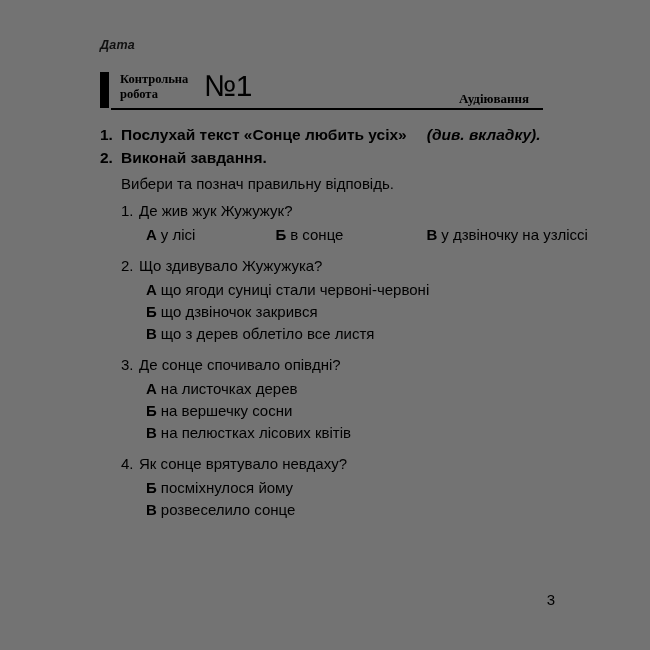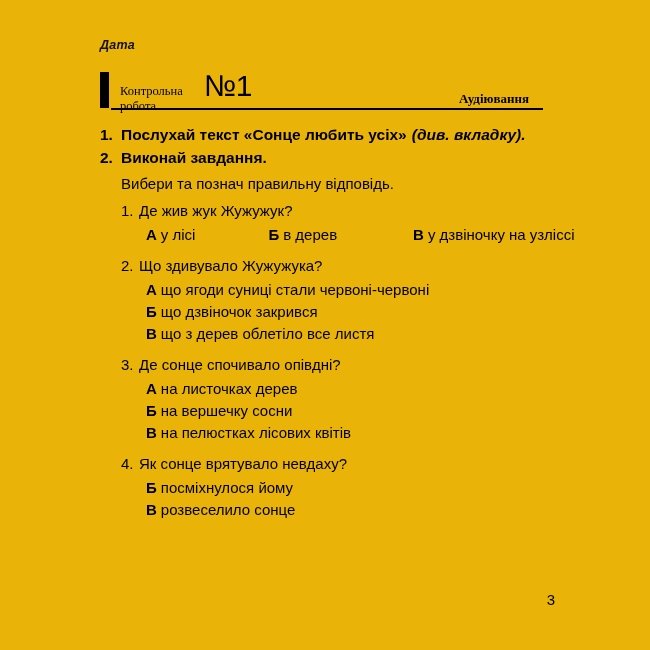--- a/index.html
+++ b/index.html
@@ -13,21 +13,21 @@
     overflow: hidden;
     font-family: "Liberation Sans", sans-serif;
     color: #000000;
     -webkit-font-smoothing: antialiased;
   }
 
   .page {
     position: relative;
     width: 650px;
     height: 650px;
-    background: #eab308;
+    background: #737373;
   }
 
   
   .date-label {
     position: absolute;
     left: 100px;
     top: 38px;
     font-family: "Liberation Sans", sans-serif;
     font-size: 12.5px;
     font-weight: bold;
@@ -48,25 +48,25 @@
     position: absolute;
     left: 0px;
     top: 0px;
     width: 9px;
     height: 36px;
     background: #000000;
   }
   .masthead-worktitle {
     position: absolute;
     left: 20px;
-    top: 12px;
+    top: 0px;
     width: 78px;
     font-family: "Liberation Serif", serif;
     font-size: 12.5px;
-    font-weight: normal;
+    font-weight: bold;
     line-height: 14.5px;
     color: #000;
   }
   .masthead-worktitle span { display: block; }
   .masthead-number {
     position: absolute;
     left: 104px;
     top: -4px;
     font-family: "Liberation Sans", sans-serif;
     font-size: 30px;
@@ -110,21 +110,21 @@
   }
   .task-num {
     width: 21px;
     flex: 0 0 21px;
     font-weight: bold;
   }
   .task-text { font-weight: bold; }
   .task-note {
     font-weight: bold;
     font-style: italic;
-    margin-left: 5px;
+    margin-left: 20px;
   }
 
   .instruction {
     position: absolute;
     left: 121px;
     top: 174px;
     font-size: 15px;
     font-weight: 400;
     line-height: 20px;
     color: #000;
@@ -157,21 +157,21 @@
     align-items: baseline;
     padding-left: 25px;
   }
   .options.stacked { padding-left: 25px; }
 
   .option {
     font-size: 15px;
     line-height: 22px;
     white-space: nowrap;
   }
-  .options.inline .option { margin-right: 5px; }
+  .options.inline .option { margin-right: 12px; }
   .option-letter {
     font-weight: bold;
     margin-right: 4px;
   }
   .option-text { font-weight: 400; }
 
   .opt-gap-1 { width: 68px; flex: 0 0 68px; }
   .opt-gap-2 { width: 71px; flex: 0 0 71px; }
 
   
@@ -222,21 +222,21 @@
       <div class="question-line">
         <span class="q-num">1.</span>
         <span class="q-text">Де жив жук Жужужук?</span>
       </div>
       <div class="options inline">
         <div class="option">
           <span class="option-letter">А</span><span class="option-text">у лісі</span>
         </div>
         <span class="opt-gap-1"></span>
         <div class="option">
-          <span class="option-letter">Б</span><span class="option-text">в дерев</span>
+          <span class="option-letter">Б</span><span class="option-text">в сонце</span>
         </div>
         <span class="opt-gap-2"></span>
         <div class="option">
           <span class="option-letter">В</span><span class="option-text">у дзвіночку на узліссі</span>
         </div>
       </div>
     </div>
 
     <div class="question-block">
       <div class="question-line">

